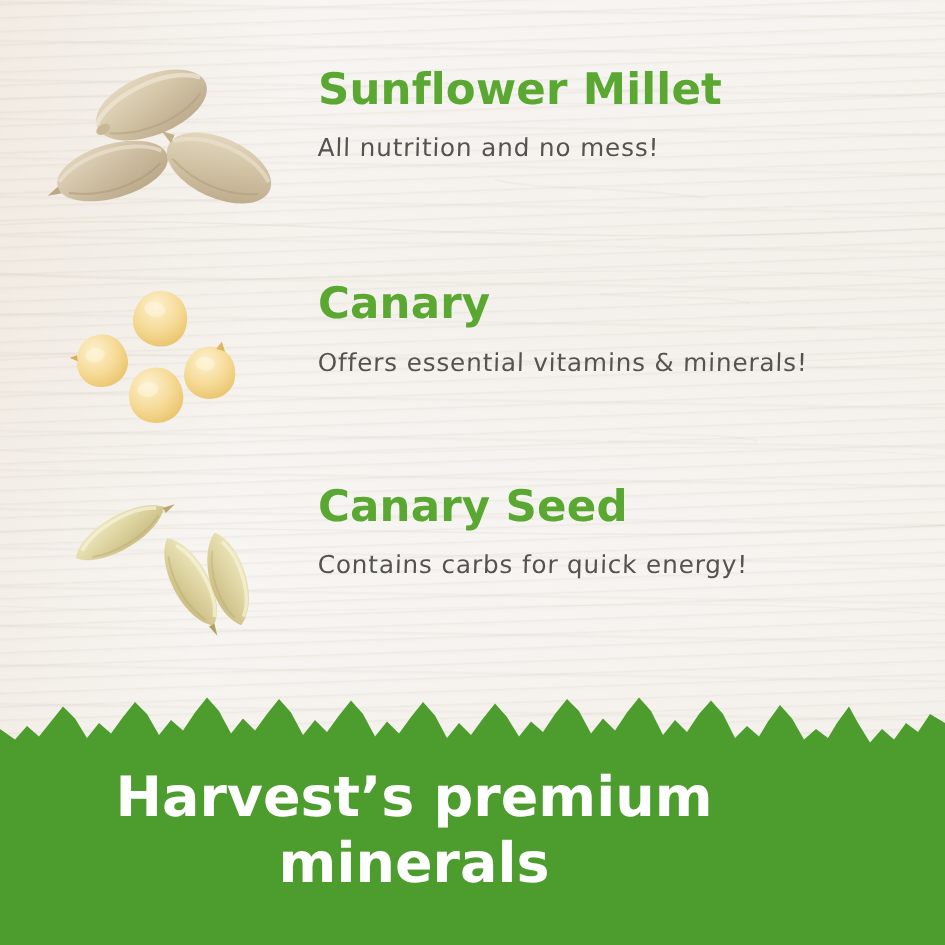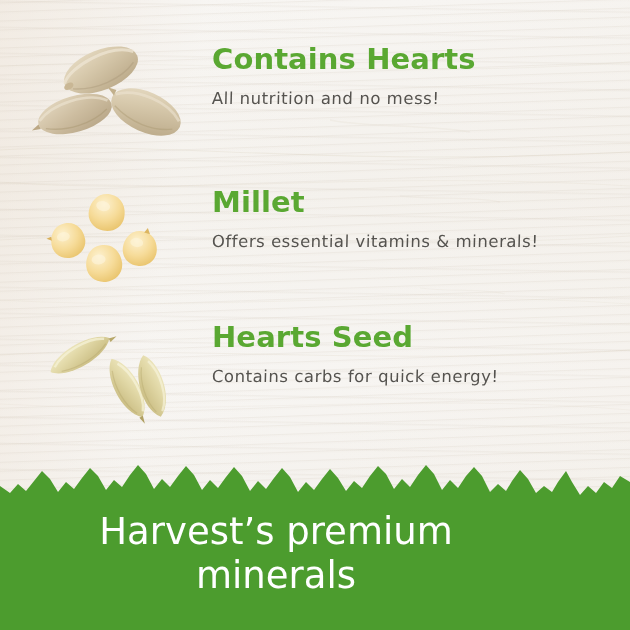--- a/index.html
+++ b/index.html
@@ -110,21 +110,21 @@
     height: 168px;
     display: block;
   }
   .banner-text {
     position: absolute;
     left: 0;
     top: 48px;
     width: 552px;
     text-align: center;
     font-family: "DejaVu Sans", sans-serif;
-    font-weight: normal;
+    font-weight: bold;
     font-size: 37px;
     line-height: 44px;
     color: #ffffff;
     letter-spacing: 0px;
   }
 </style>
 </head>
 <body>
 
 <div id="poster">
@@ -179,21 +179,21 @@
 
         <g transform="translate(118,70) rotate(24)">
           <ellipse cx="0" cy="0" rx="37" ry="20" fill="url(#shGrad)"></ellipse>
           <path d="M-35,-4 C-18,-18 16,-19 34,-5" fill="none" stroke="#ece3d0" stroke-width="2.8" opacity="0.6"></path>
           <path d="M-31,7 C-10,16 14,15 31,5" fill="none" stroke="#a8966f" stroke-width="1.4" opacity="0.4"></path>
           <path d="M-36,-2 L-45,-7 L-36,-8 Z" fill="#c2b08c"></path>
         </g>
       </svg>
     </div>
     <div class="row-text">
-      <h2 class="seed-title">Contains Hearts</h2>
+      <h2 class="seed-title">Sunflower Millet</h2>
       <p class="seed-sub">All nutrition and no mess!</p>
     </div>
   </div>
 
   <div class="row" style="top:185px;">
     <div class="row-art">
       <svg width="170" height="130" viewBox="0 0 170 130">
         <defs>
           <radialGradient id="mGrad" cx="0.38" cy="0.3" r="0.78">
             <stop offset="0%" stop-color="#fdf1cf"></stop>
@@ -219,21 +219,21 @@
           <path d="M2,-16 L5,-21 L8,-15 Z" fill="#dcb661"></path>
         </g>
 
         <g transform="translate(76,78) rotate(-6)">
           <path d="M0,-18 C12,-18 18,-8 18,2 C18,12 10,19 0,19 C-10,19 -18,12 -18,2 C-18,-8 -12,-18 0,-18 Z" fill="url(#mGrad)"></path>
           <ellipse cx="-5" cy="-4" rx="7" ry="5" fill="#fdf5dd" opacity="0.6"></ellipse>
         </g>
       </svg>
     </div>
     <div class="row-text">
-      <h2 class="seed-title">Millet</h2>
+      <h2 class="seed-title">Canary</h2>
       <p class="seed-sub">Offers essential vitamins &amp; minerals!</p>
     </div>
   </div>
 
   <div class="row" style="top:320px;">
     <div class="row-art">
       <svg width="170" height="130" viewBox="0 0 170 130">
         <defs>
           <linearGradient id="csGrad" x1="0" y1="0" x2="0.7" y2="1">
             <stop offset="0%" stop-color="#f2ecc9"></stop>
@@ -257,21 +257,21 @@
         </g>
 
         <g transform="translate(124,66) rotate(74)">
           <path d="M-32,0 C-21,-15 19,-17 32,0 C19,17 -21,15 -32,0 Z" fill="url(#csGrad)"></path>
           <path d="M-25,-3 C-11,-12 15,-12 27,-3" fill="none" stroke="#f8f4dc" stroke-width="2.3" opacity="0.66"></path>
           <path d="M-21,5 C-6,11 13,10 26,3" fill="none" stroke="#b5a76c" stroke-width="1.2" opacity="0.4"></path>
         </g>
       </svg>
     </div>
     <div class="row-text">
-      <h2 class="seed-title">Hearts Seed</h2>
+      <h2 class="seed-title">Canary Seed</h2>
       <p class="seed-sub">Contains carbs for quick energy!</p>
     </div>
   </div>
 
   <div class="banner">
     <svg class="banner-grass" viewBox="0 0 630 168" preserveAspectRatio="none">
       <path fill="#4c9c2e" d="
         M0,24
         L0,168 L630,168 L630,20
         L620,14 L612,26 L604,20 L596,31 L588,24 L580,33

